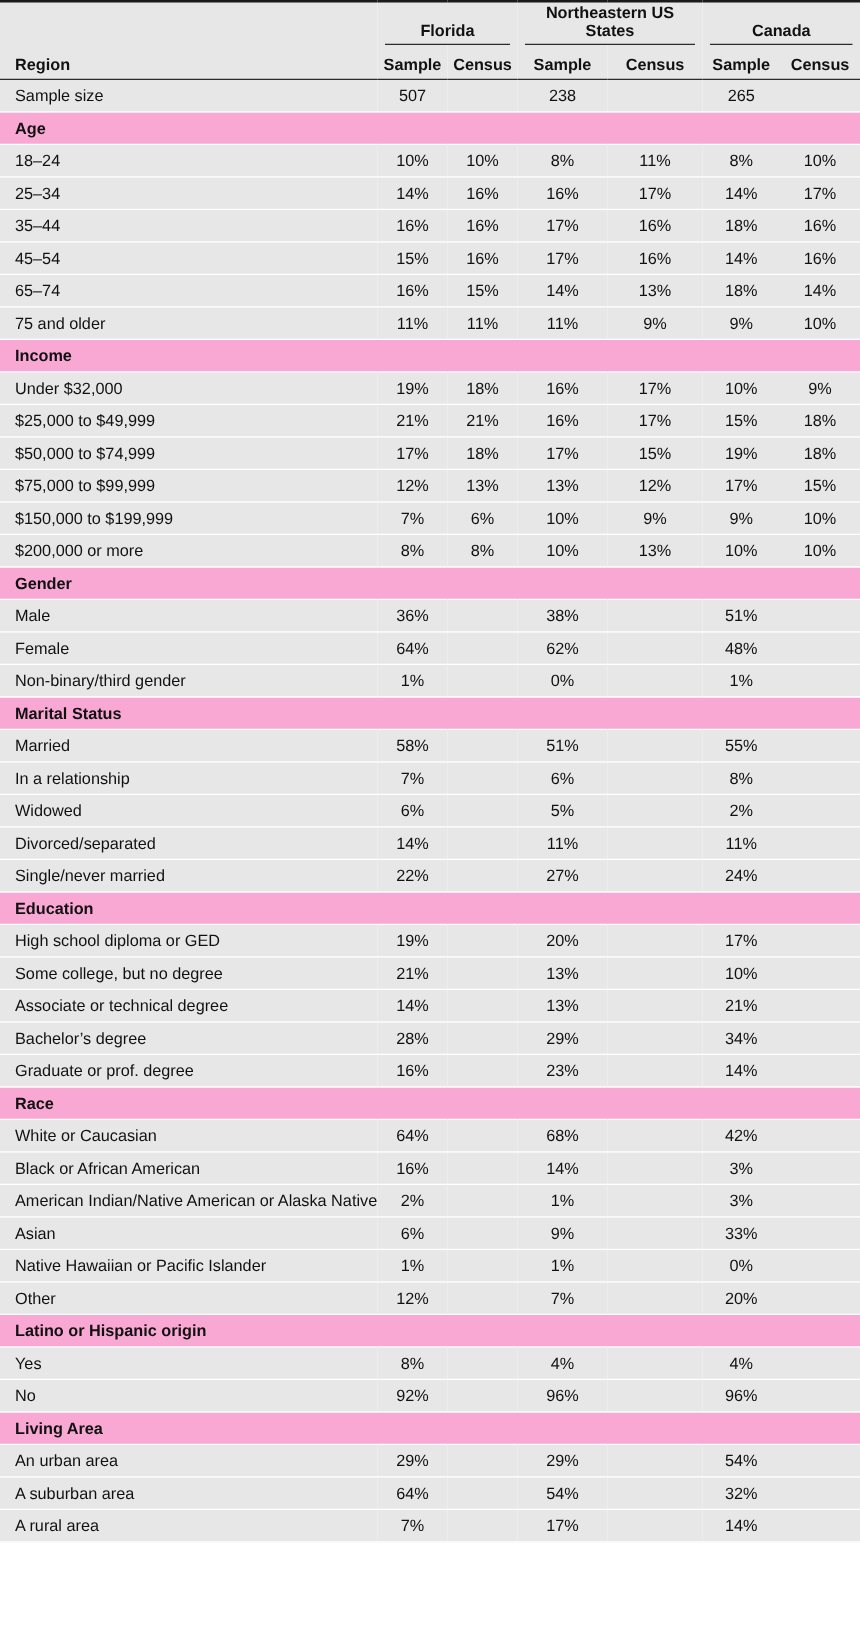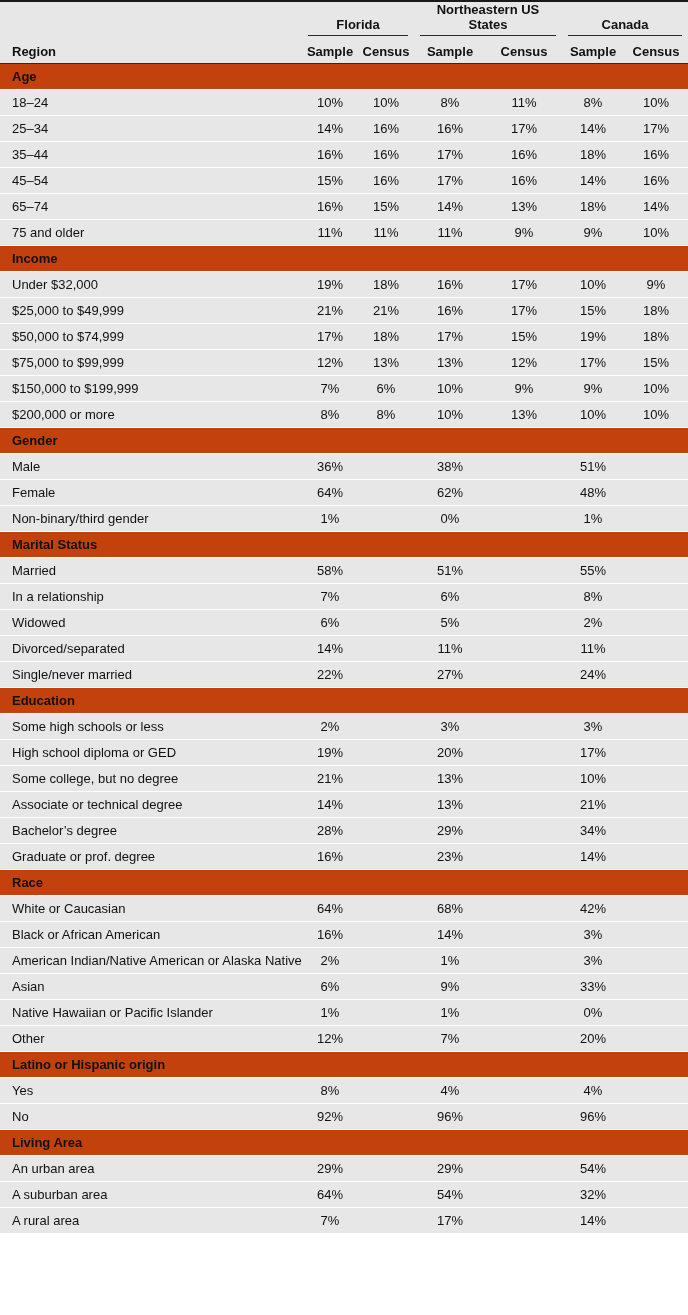--- a/index.html
+++ b/index.html
@@ -55,21 +55,21 @@
     vertical-align: middle;
     padding: 0;
   }
   tbody tr {
     border-bottom: 1px solid #ffffff;
   }
   tr.data-row {
     background: #e7e7e7;
   }
   tr.section-row {
-    background: #c2410c;
+    background: #f9a8d4;
   }
   td.row-label {
     text-align: left;
     padding-left: 12px;
   }
   td.section-label {
     font-weight: bold;
   }
   td.value-cell {
     text-align: center;
@@ -105,20 +105,29 @@
       <th class="region-label">Region</th>
       <th>Sample</th>
       <th>Census</th>
       <th>Sample</th>
       <th>Census</th>
       <th>Sample</th>
       <th>Census</th>
     </tr>
   </thead>
   <tbody id="table-body">
+      <tr class="data-row">
+        <td class="row-label">Sample size</td>
+        <td class="value-cell">507</td>
+        <td class="value-cell"></td>
+        <td class="value-cell">238</td>
+        <td class="value-cell"></td>
+        <td class="value-cell">265</td>
+        <td class="value-cell"></td>
+      </tr>
       <tr class="section-row">
         <td colspan="7" class="row-label section-label">Age</td>
       </tr>
       <tr class="data-row">
         <td class="row-label">18–24</td>
         <td class="value-cell">10%</td>
         <td class="value-cell">10%</td>
         <td class="value-cell">8%</td>
         <td class="value-cell">11%</td>
         <td class="value-cell">8%</td>
@@ -299,29 +308,20 @@
         <td class="row-label">Single/never married</td>
         <td class="value-cell">22%</td>
         <td class="value-cell"></td>
         <td class="value-cell">27%</td>
         <td class="value-cell"></td>
         <td class="value-cell">24%</td>
         <td class="value-cell"></td>
       </tr>
       <tr class="section-row">
         <td colspan="7" class="row-label section-label">Education</td>
-      </tr>
-      <tr class="data-row">
-        <td class="row-label">Some high schools or less</td>
-        <td class="value-cell">2%</td>
-        <td class="value-cell"></td>
-        <td class="value-cell">3%</td>
-        <td class="value-cell"></td>
-        <td class="value-cell">3%</td>
-        <td class="value-cell"></td>
       </tr>
       <tr class="data-row">
         <td class="row-label">High school diploma or GED</td>
         <td class="value-cell">19%</td>
         <td class="value-cell"></td>
         <td class="value-cell">20%</td>
         <td class="value-cell"></td>
         <td class="value-cell">17%</td>
         <td class="value-cell"></td>
       </tr>

